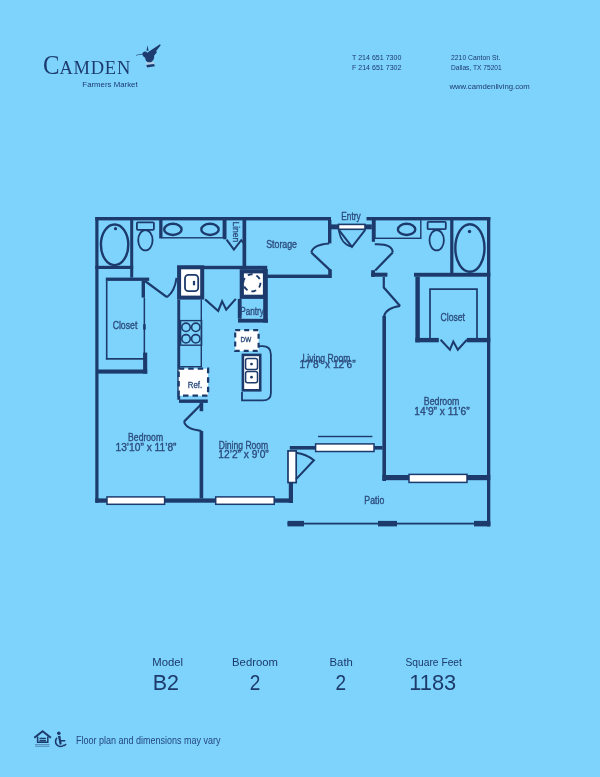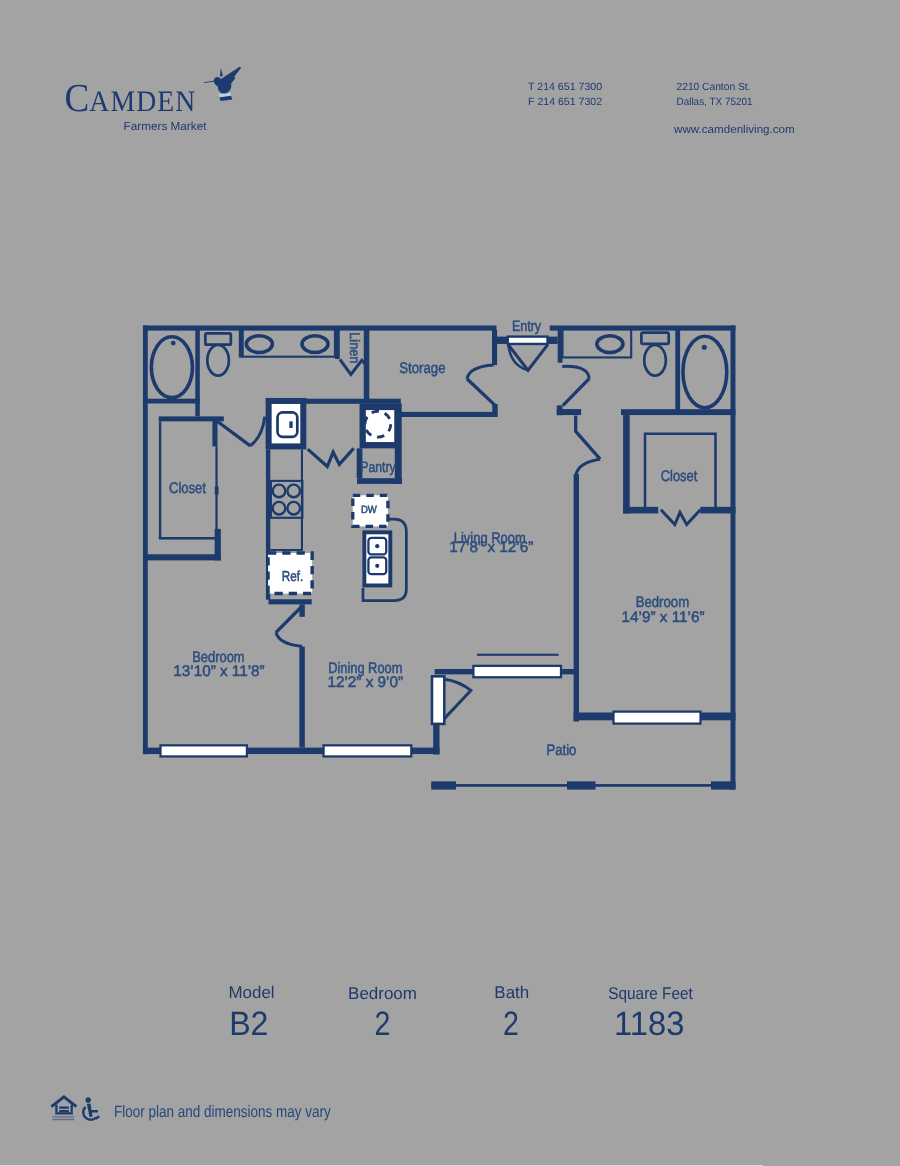--- a/index.html
+++ b/index.html
@@ -1,16 +1,16 @@
 <!DOCTYPE html>
 <html><head>
 <meta charset="utf-8">
 <style>
   html,body{margin:0;padding:0;background:#ffffff;}
-  #page{position:relative;width:600px;height:777px;background:#a3a3a3;overflow:hidden;}
+  #page{position:relative;width:600px;height:777px;background:#7dd3fc;overflow:hidden;}
   svg{position:absolute;top:0;left:0;}
   text{font-family:"Liberation Sans",sans-serif;}
 </style>
 </head>
 <body>
 <div id="page">
 <svg width="600" height="777" viewBox="0 0 600 777">
 <defs></defs>
 
 <g id="header">

